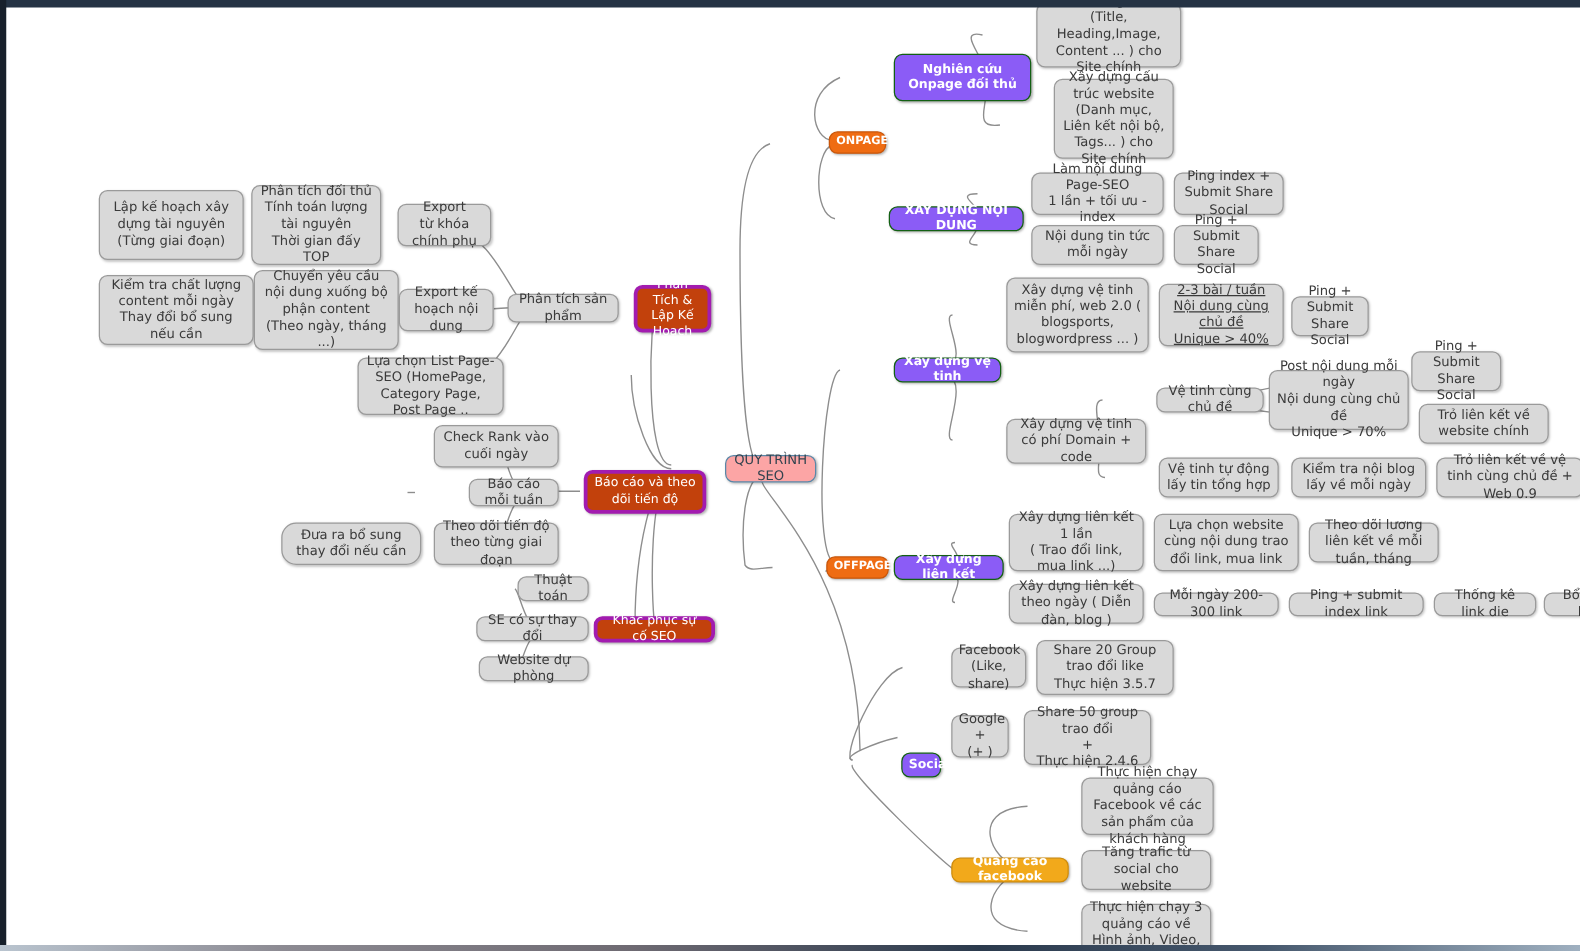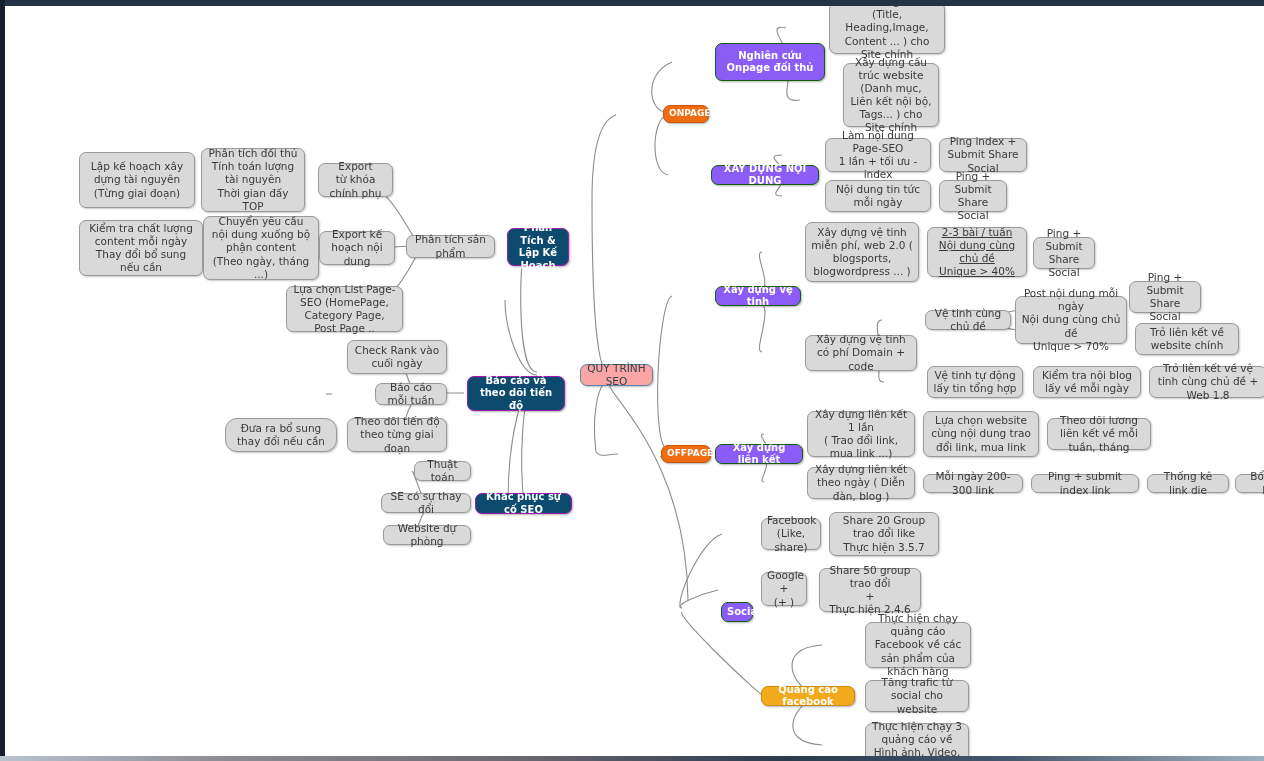--- a/index.html
+++ b/index.html
@@ -41,24 +41,24 @@
   
   .n-green{
     background:#8b5cf6;
     border:1px solid #136013;
     color:#ffffff;
     font-size:10px;font-weight:bold;
     box-shadow:1px 1px 2px rgba(0,0,0,.3);
   }
   
   .n-orange{
-    background:#0c4a6e;
-    border:1px solid #a21caf;
+    background:#c2410c;
+    border:3px solid #a21caf;
     color:#ffffff;
-    font-size:10px;font-weight:bold;
+    font-size:10px;font-weight:normal;
     box-shadow:1px 1px 2px rgba(0,0,0,.3);
   }
   
   .n-orange-sm{
     background:#ef6c13;
     border:1px solid #c9560a;
     color:#ffffff;
     font-size:9px;font-weight:bold;
     box-shadow:1px 1px 2px rgba(0,0,0,.3);
   }
@@ -325,21 +325,21 @@
     <span>Trỏ liên kết về website chính</span>
   </div>
 
   <div class="node n-grey" style="left:884px;top:366px;width:96px;height:32px;">
     <span>Vệ tinh tự động lấy tin tổng hợp</span>
   </div>
   <div class="node n-grey" style="left:990px;top:366px;width:108px;height:32px;">
     <span>Kiểm tra nội blog lấy về mỗi ngày</span>
   </div>
   <div class="node n-grey" style="left:1106px;top:366px;width:118px;height:32px;">
-    <span>Trỏ liên kết về vệ tinh cùng chủ đề + Web 1.8</span>
+    <span>Trỏ liên kết về vệ tinh cùng chủ đề + Web 0.9</span>
   </div>
 
   <div class="node n-green" style="left:672px;top:444px;width:88px;height:20px;">
     <span>Xây dựng liên kết</span>
   </div>
   <div class="node n-grey" style="left:764px;top:411px;width:108px;height:46px;">
     <span style="white-space:pre-line;">Xây dựng liên kết 1 lần
 ( Trao đổi link, mua link ...)</span>
   </div>
   <div class="node n-grey" style="left:880px;top:411px;width:116px;height:46px;">

